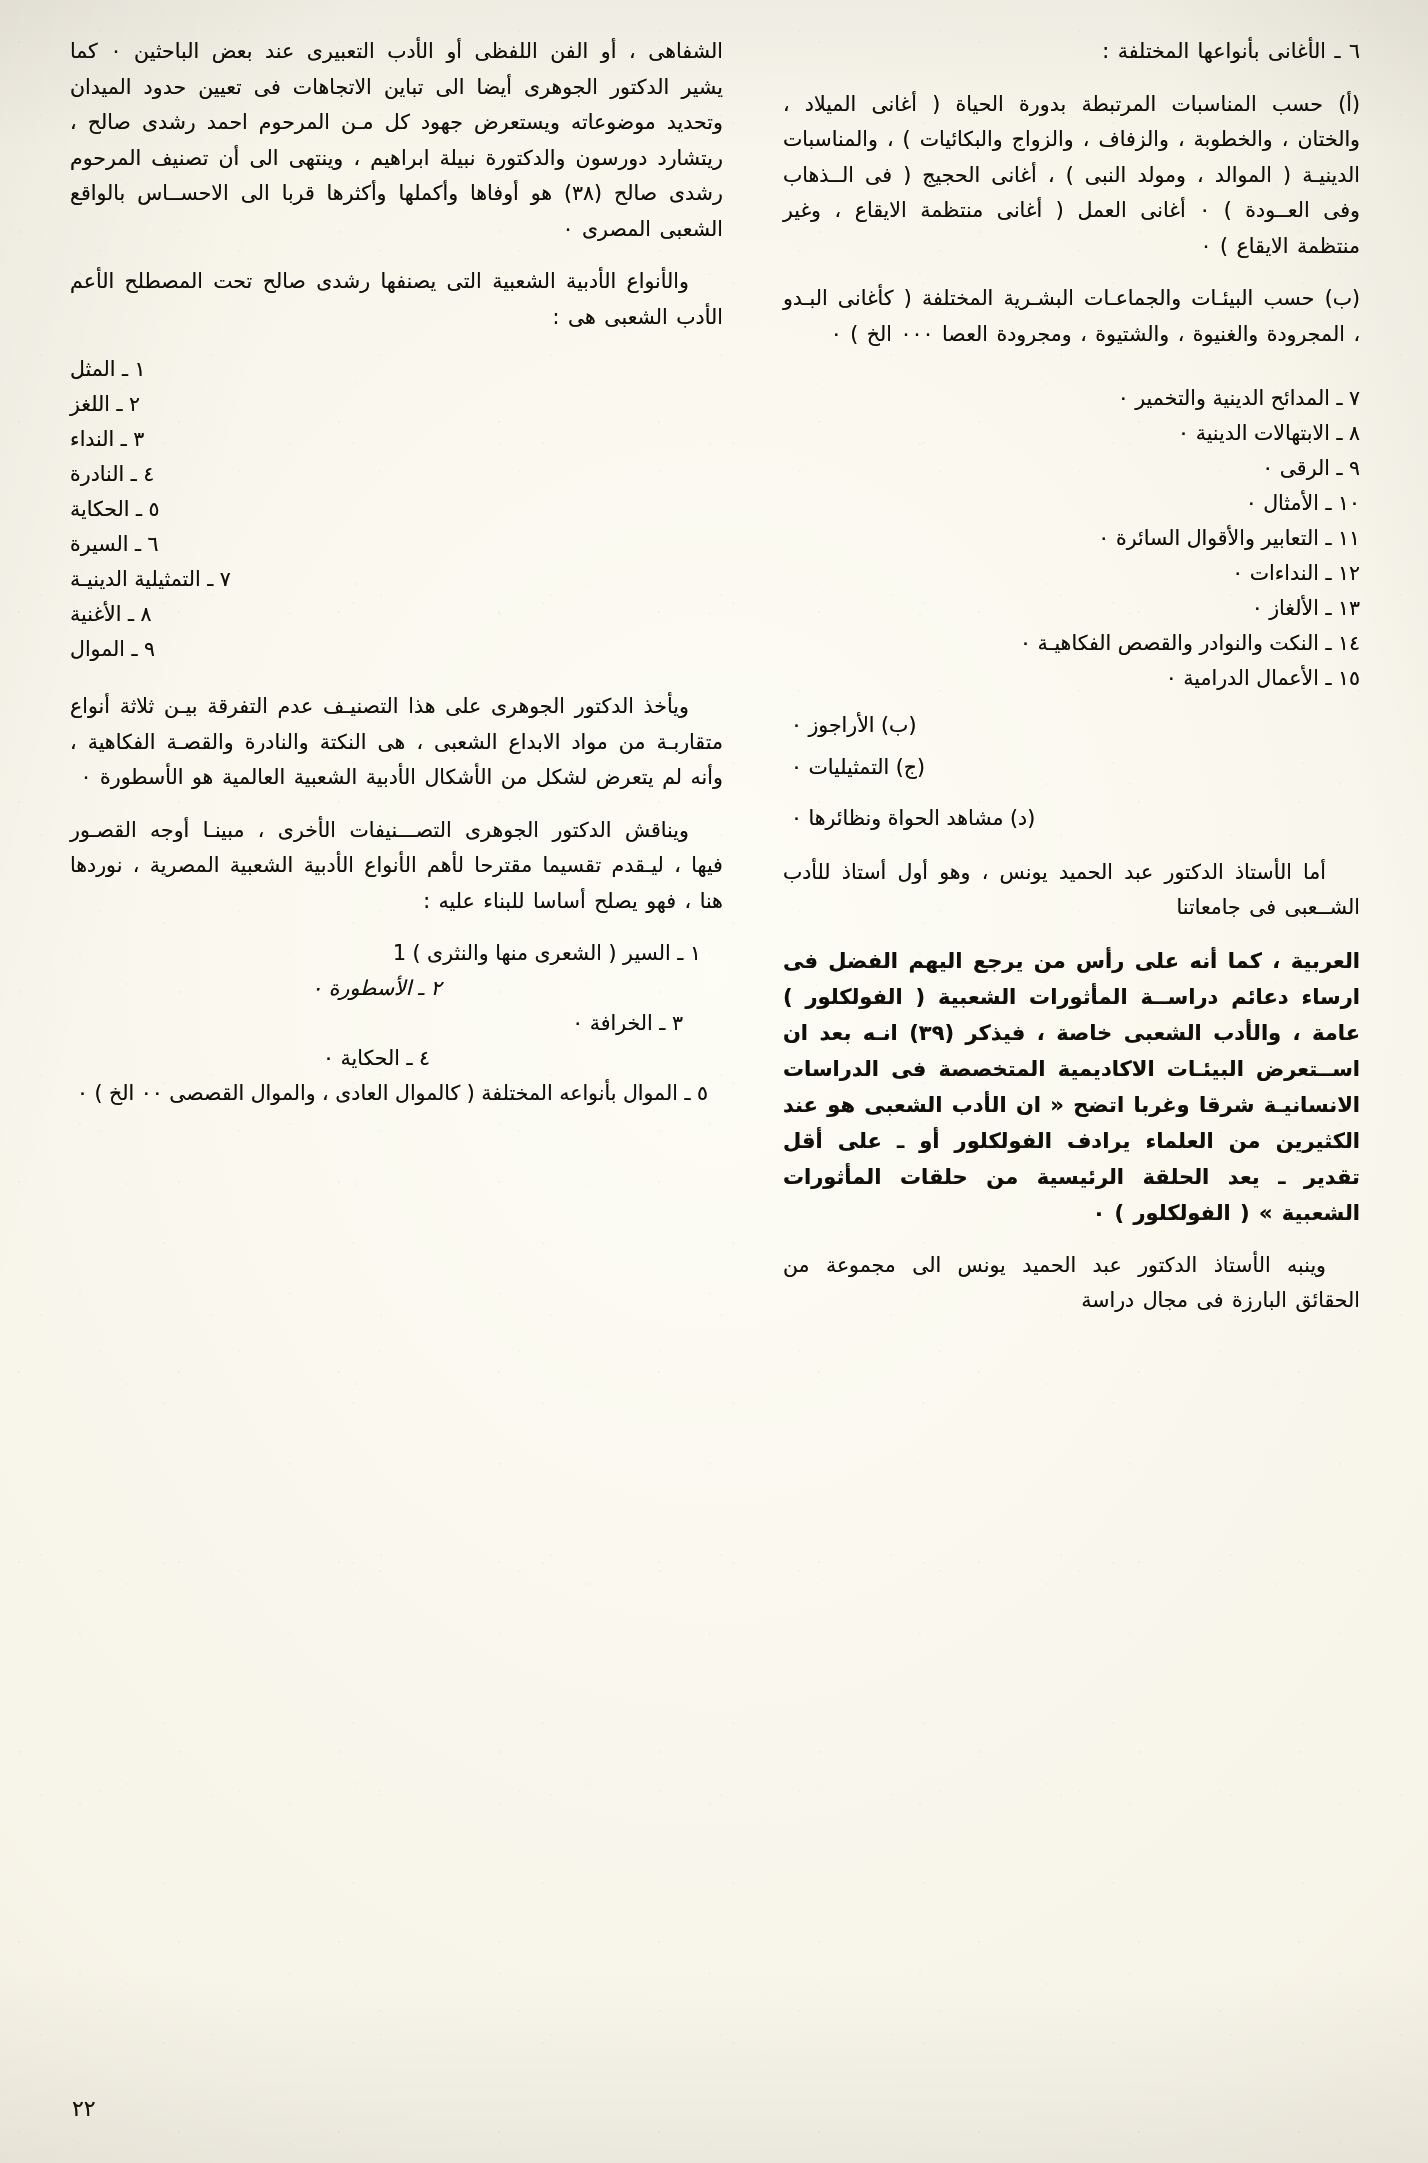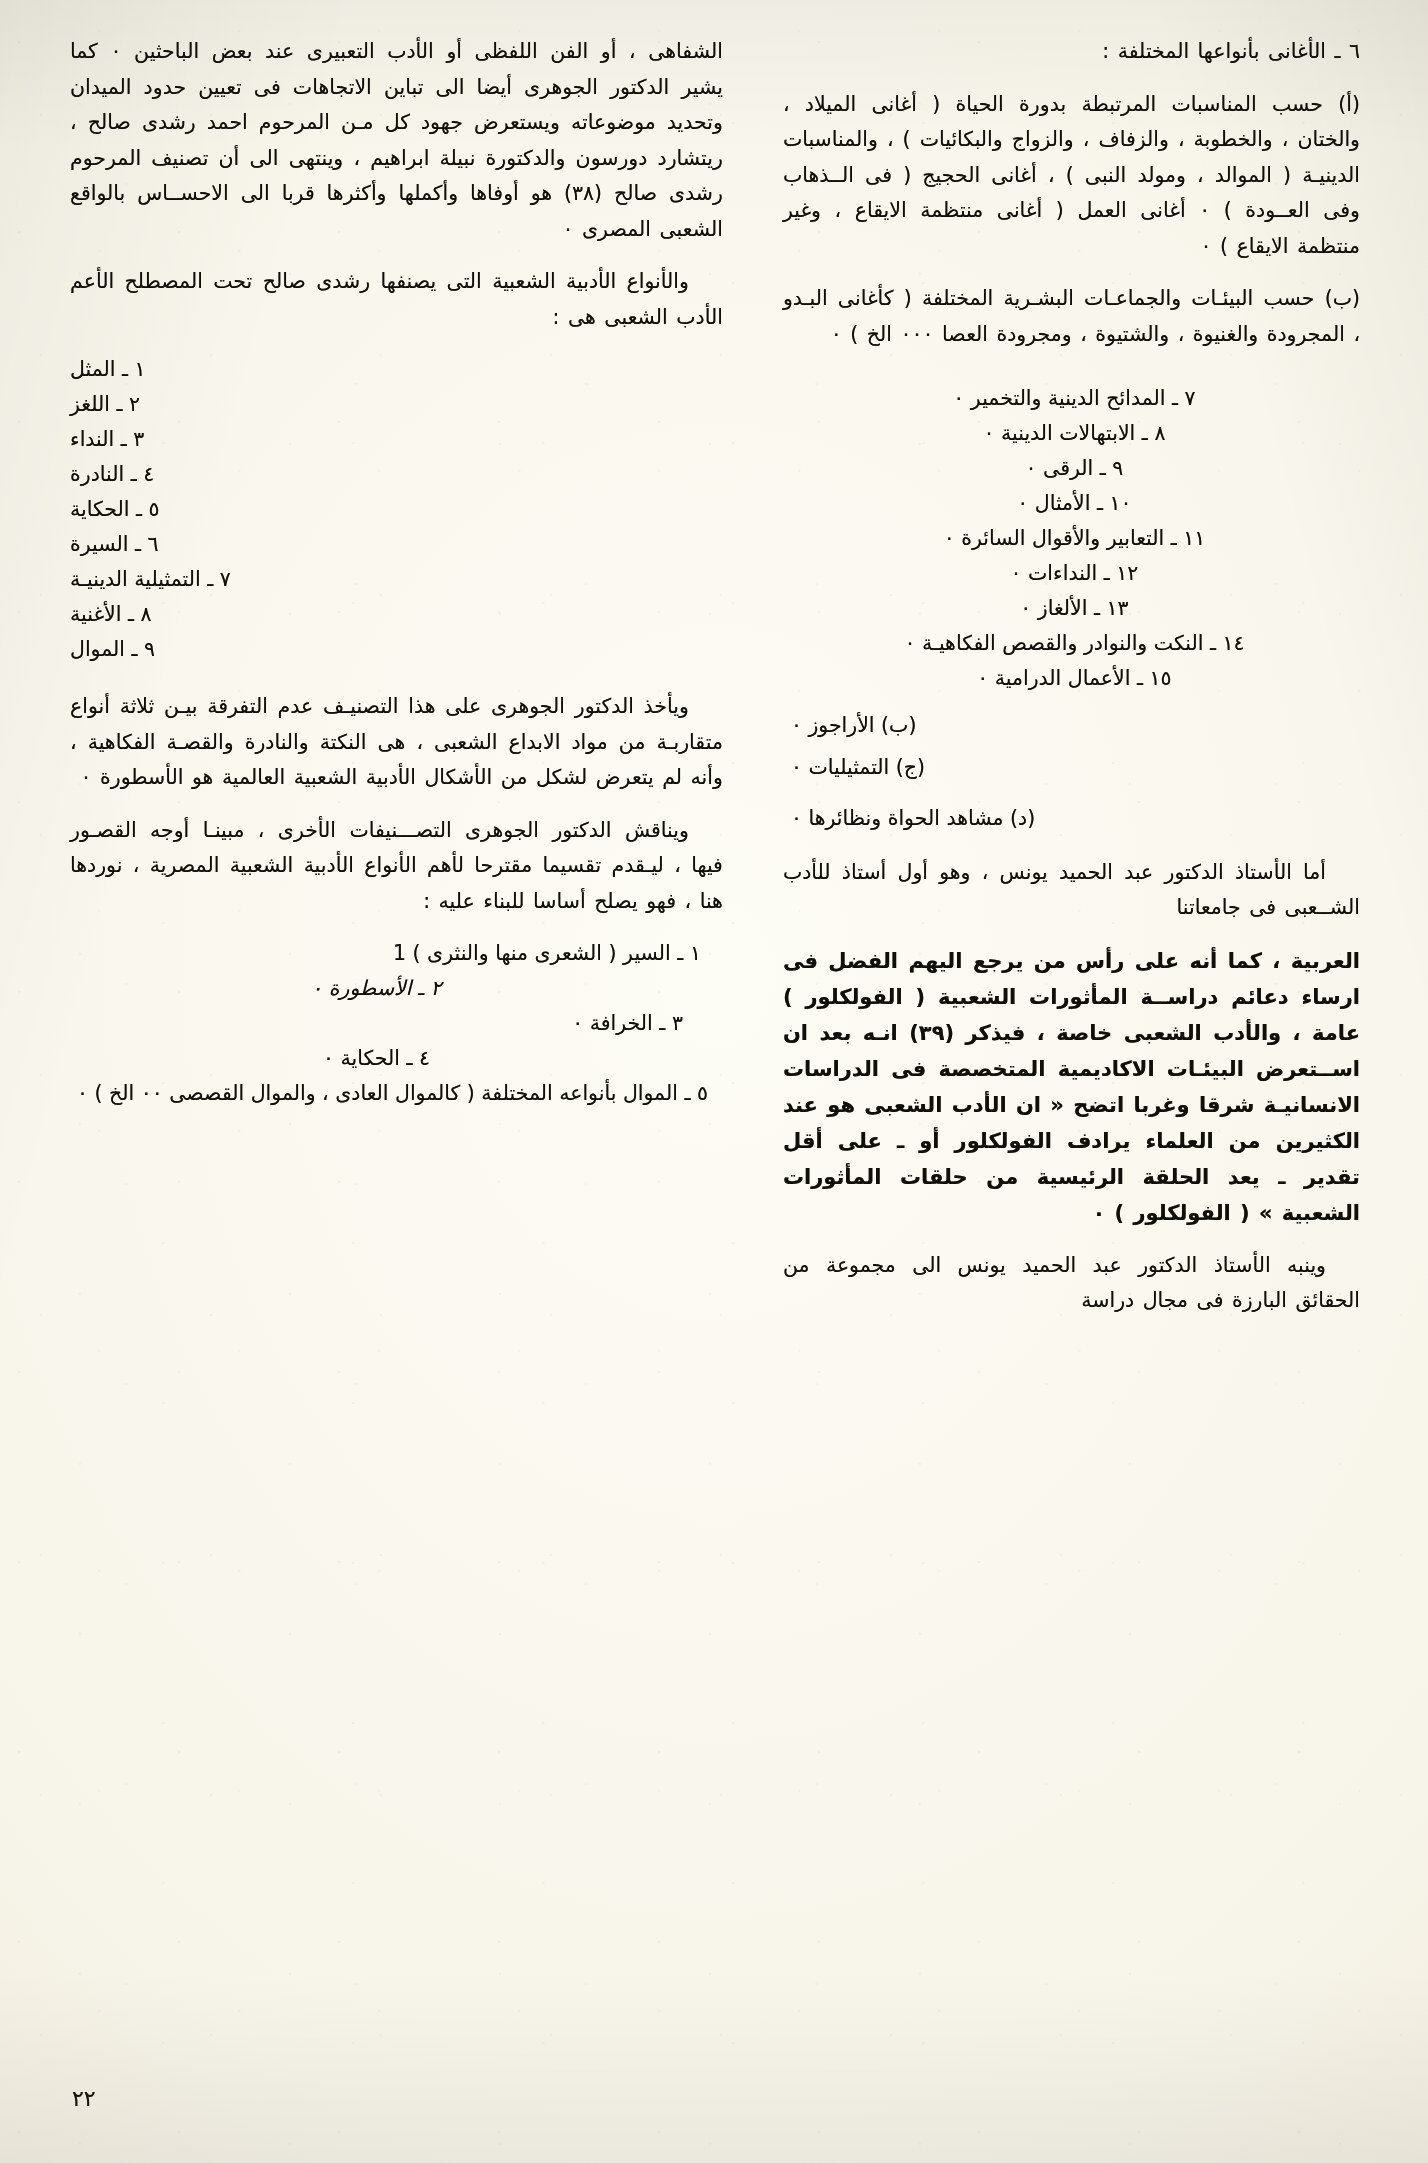--- a/index.html
+++ b/index.html
@@ -74,38 +74,38 @@
   ul.numlist{ list-style:none;margin:0;padding:0; }
   ul.numlist li{
     font-size:20.5px;
     line-height:35px;
     margin:0;
     white-space:nowrap;
   }
   
   ul.numlist.centered li{ text-align:left; padding-right:40px; }
   
-  ul.numlist.rightish li{ text-align:center; padding-left:6px; }
+  ul.numlist.rightish li{ text-align:right; padding-left:6px; }
 
   ul.sublist{ list-style:none;margin:0;padding:0;}
   ul.sublist li{
     font-size:20.5px;
     line-height:35.5px;
     text-align:left;
     padding-left:8px;
     margin:0 0 6px 0;
   }
 
   .spacer-sm{height:12px;}
   .spacer-md{height:22px;}
 
   .pagenum{
     position:absolute;
     left:72px;
-    bottom:52px;
+    bottom:42px;
     font-size:22px;
     color:#1a1710;
     letter-spacing:1px;
   }
 
   
   .col, .pagenum{
     text-shadow:0 0 .6px rgba(20,18,12,.55);
     filter:contrast(1.04);
   }

